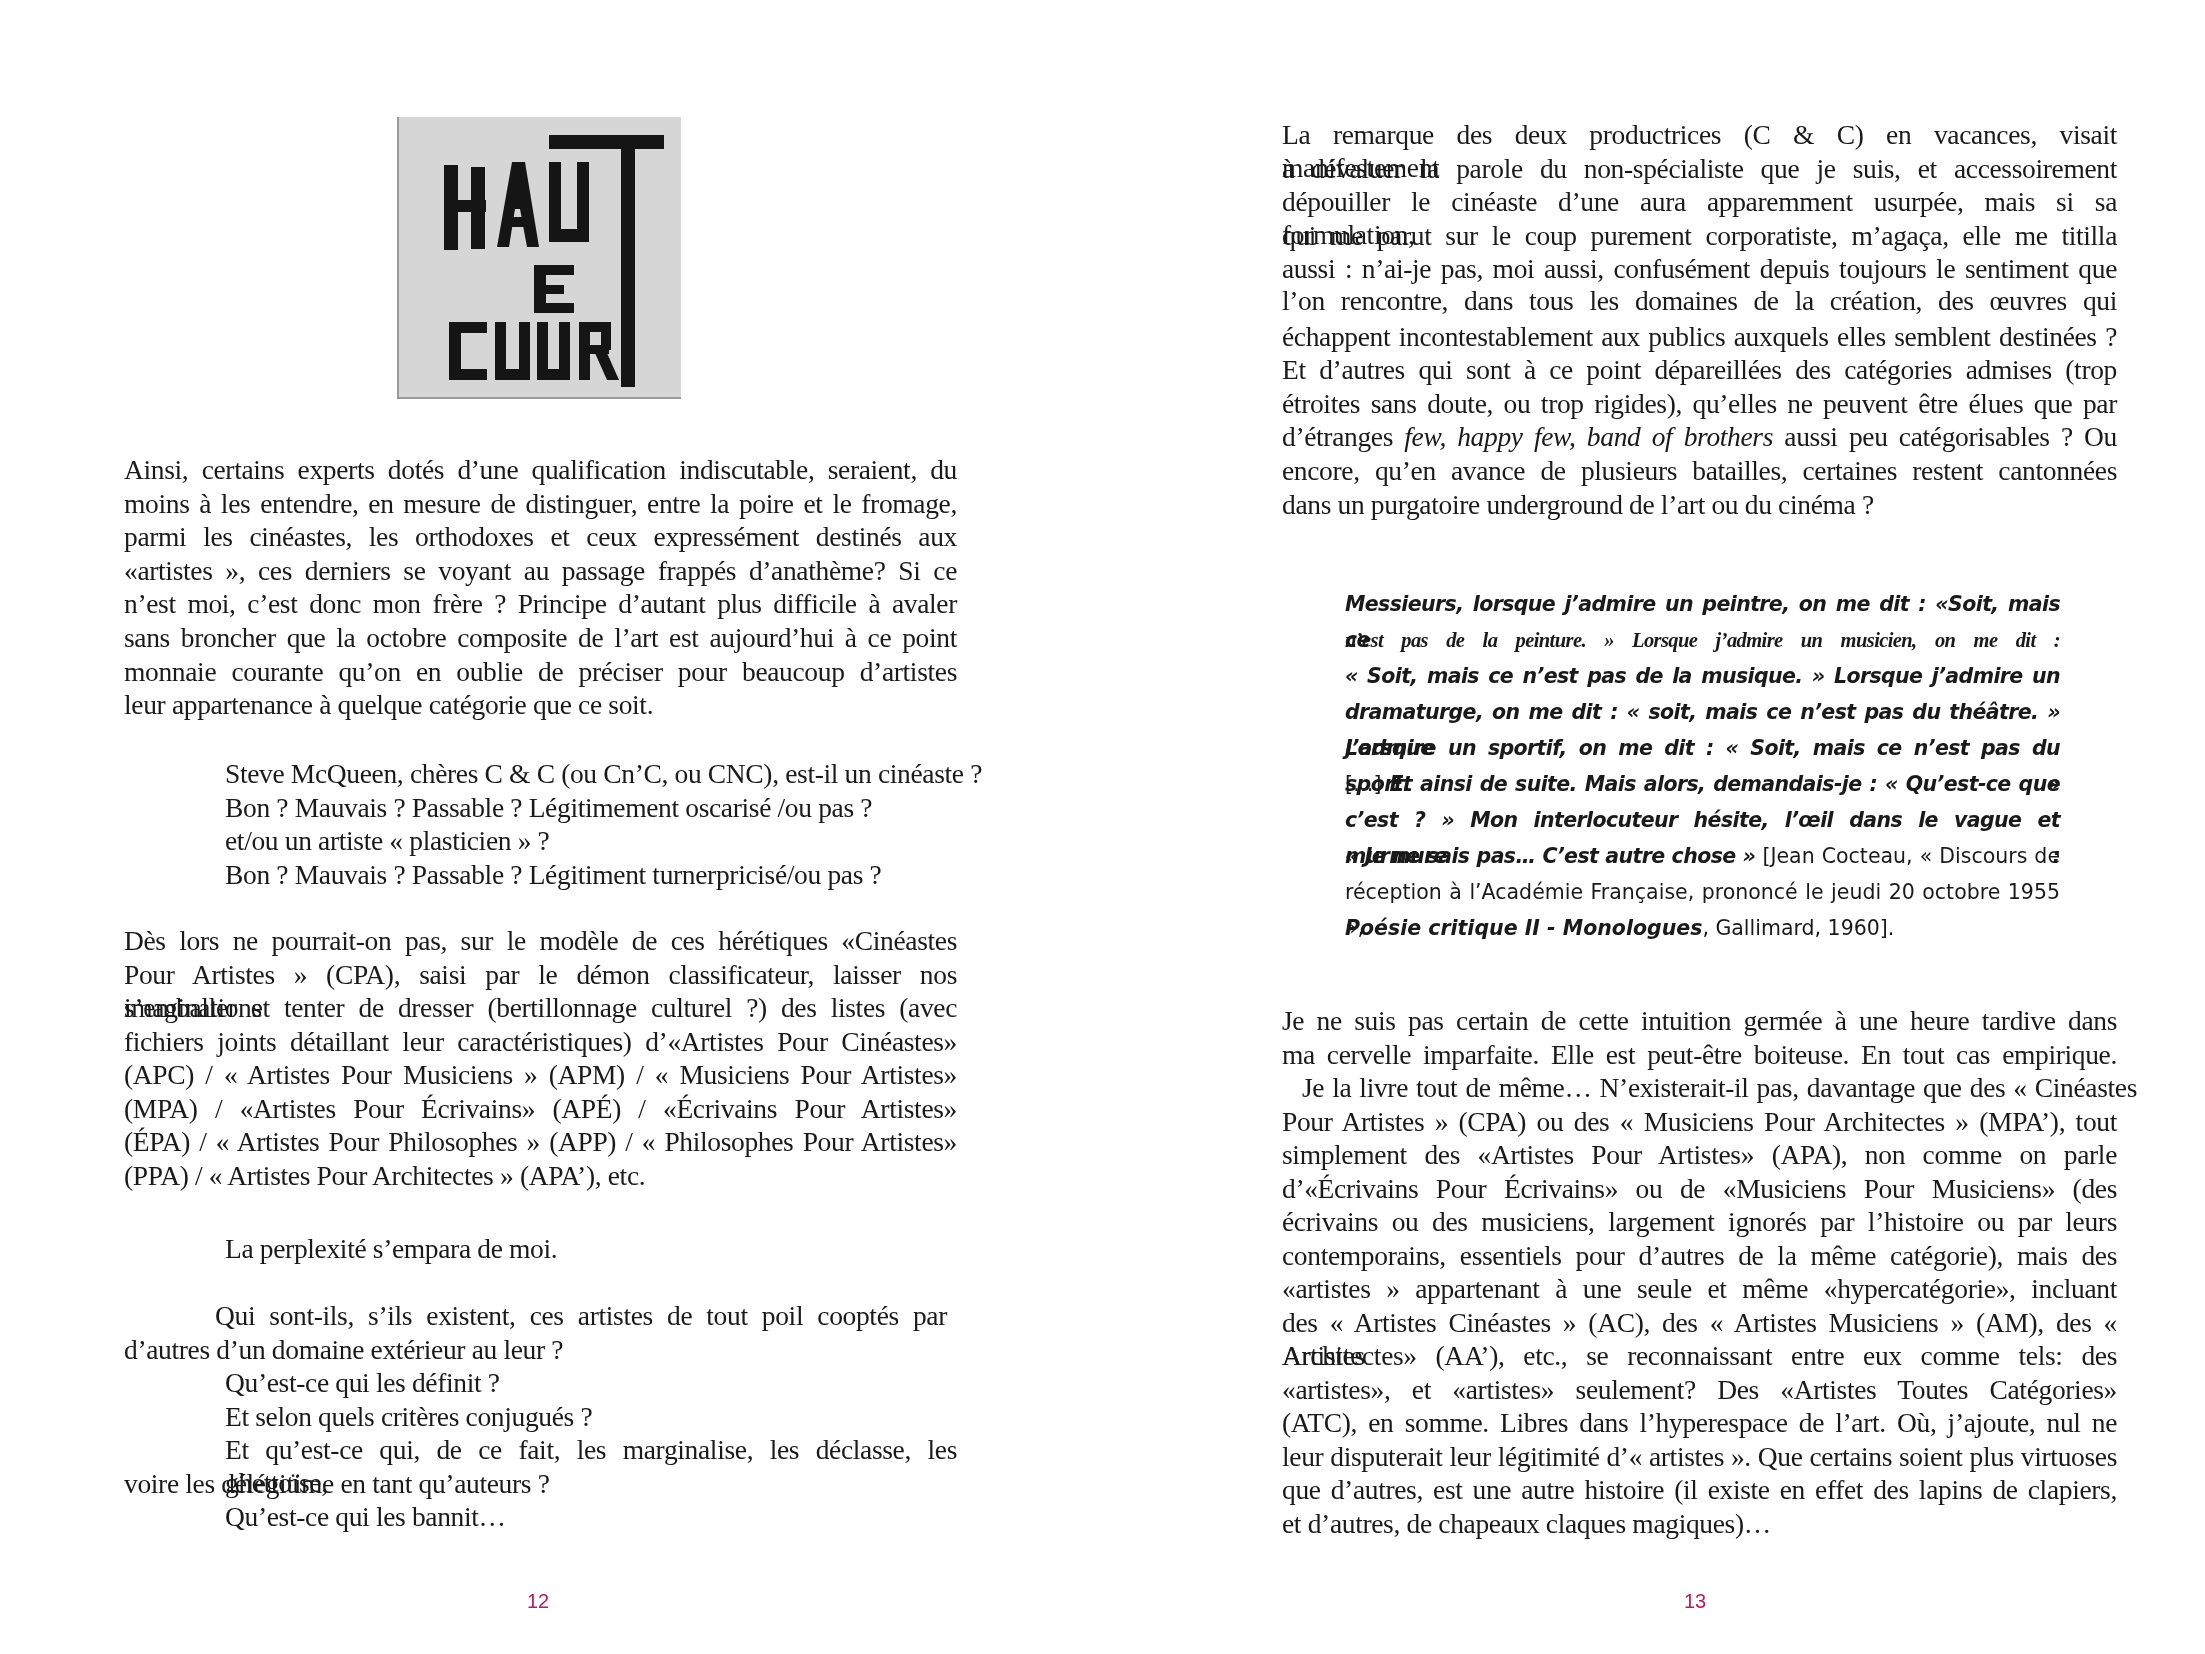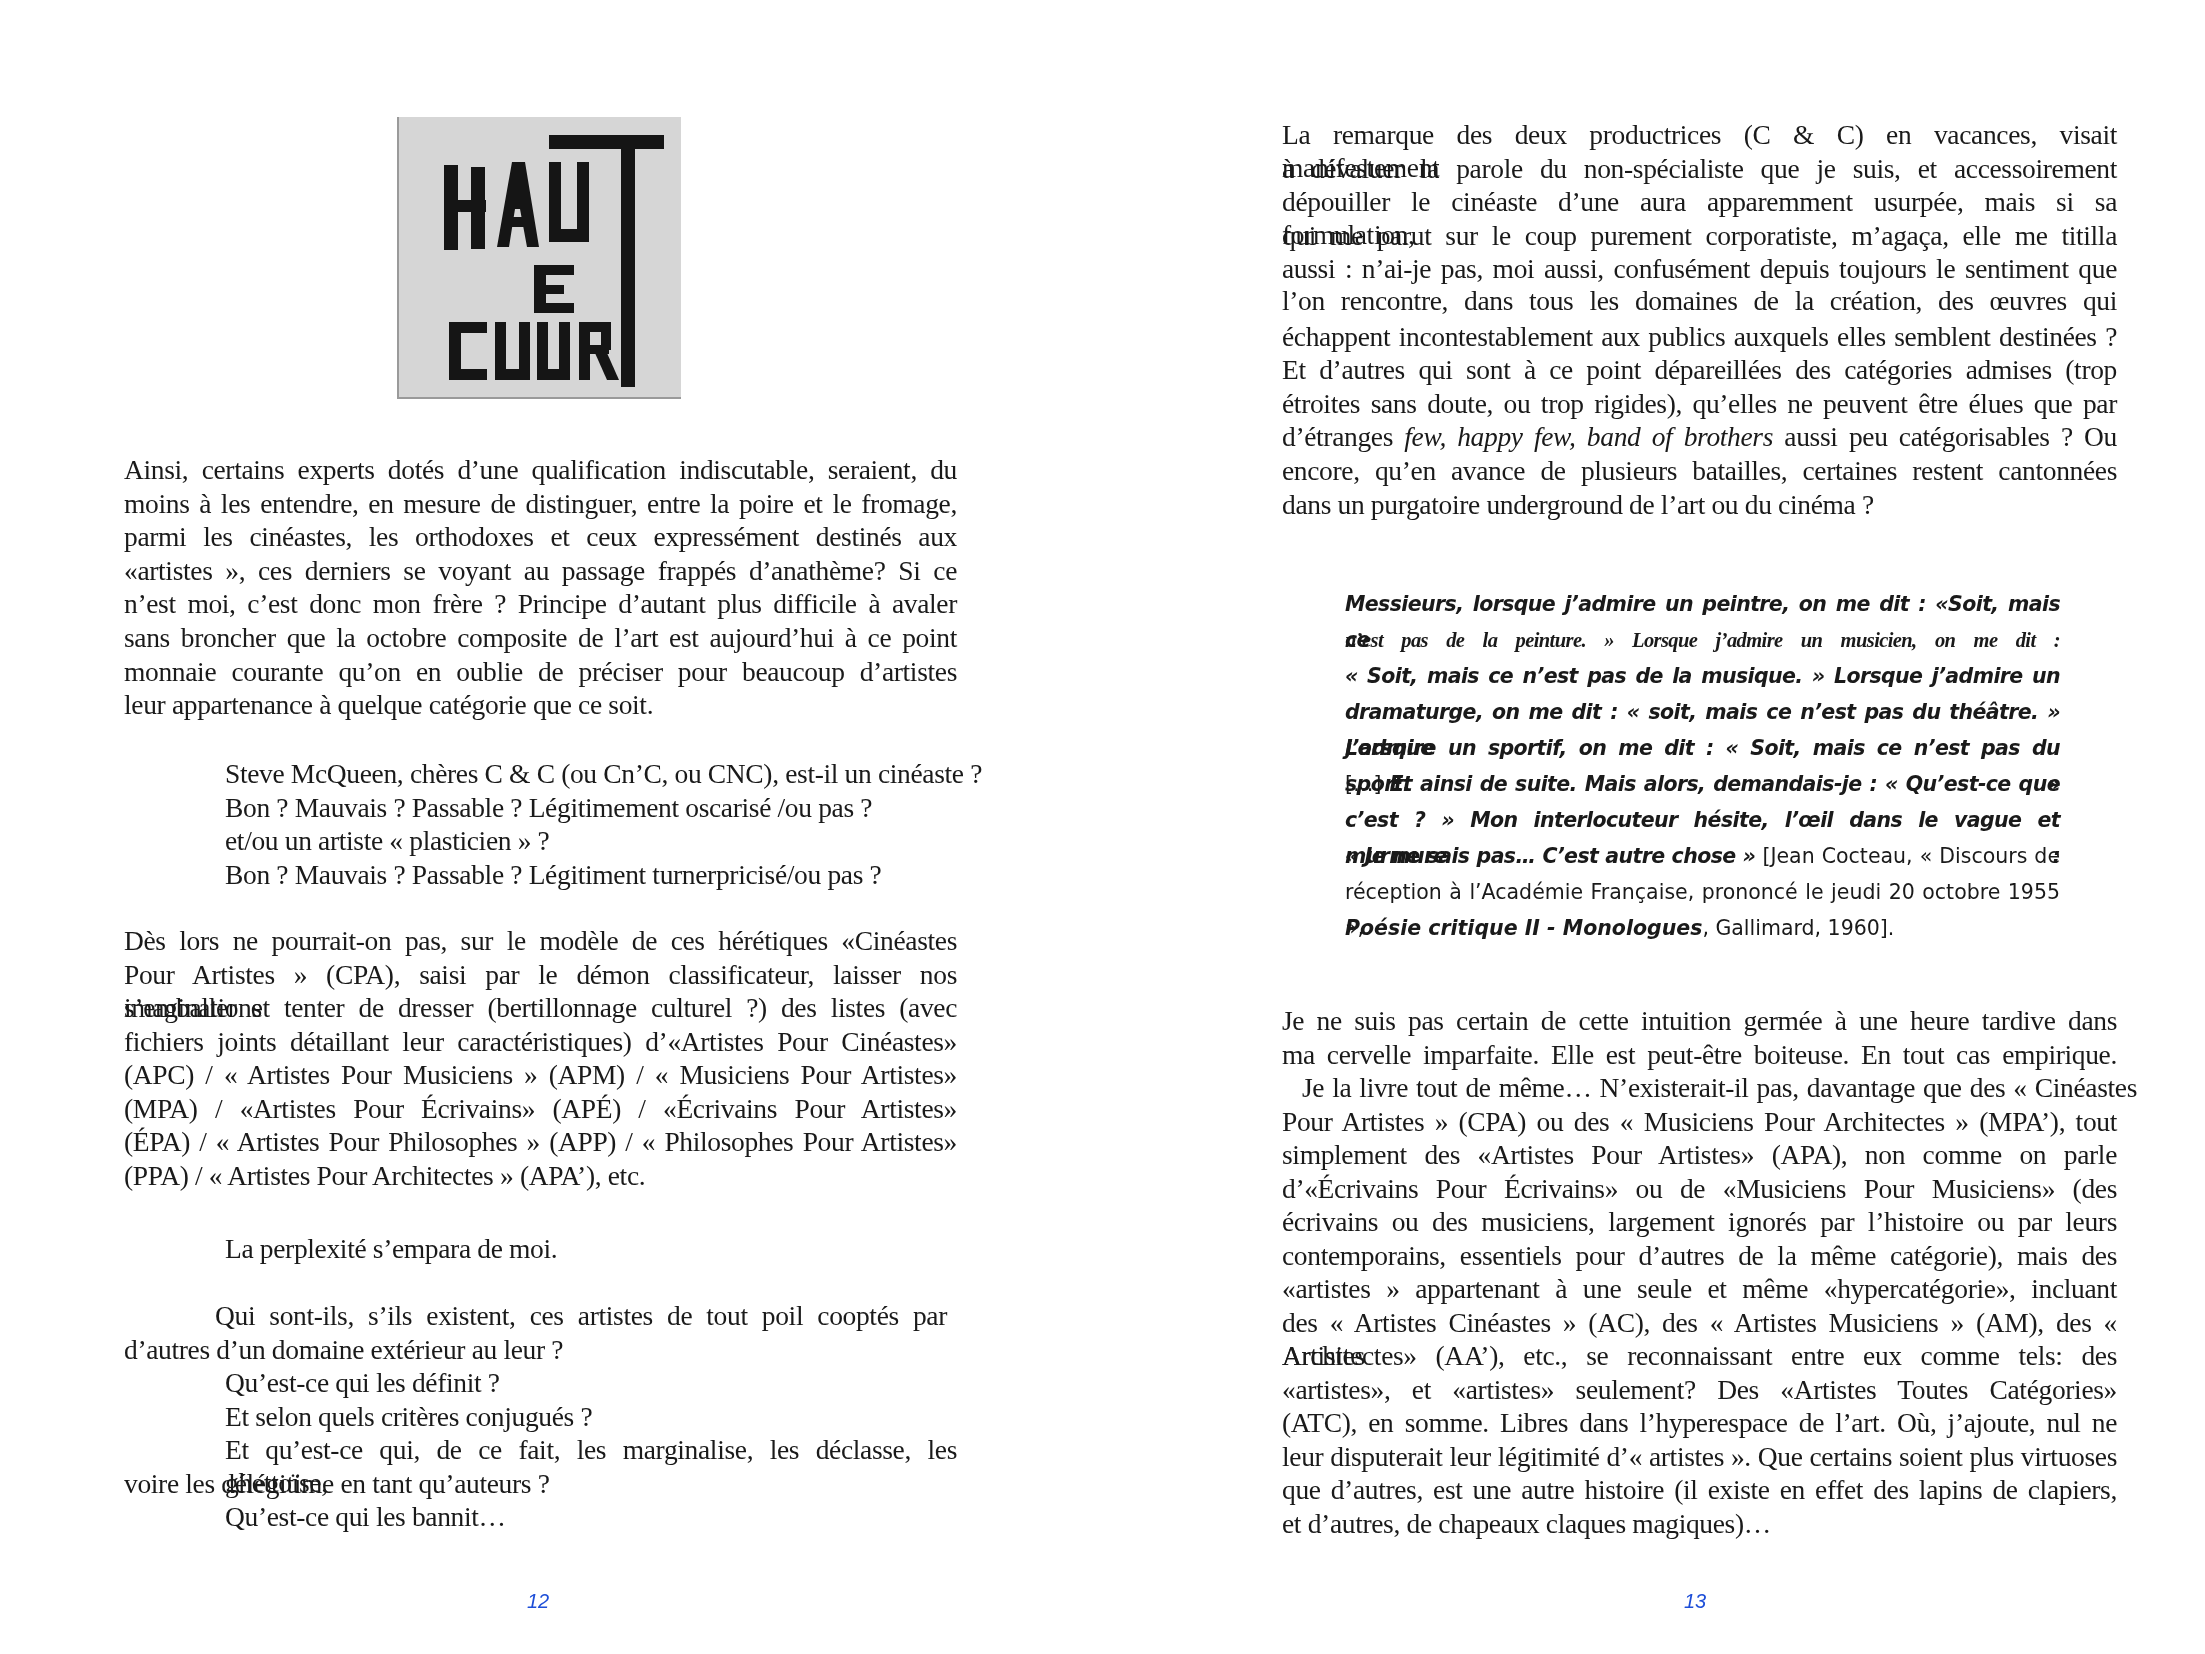--- a/index.html
+++ b/index.html
@@ -9,21 +9,21 @@
   #page-right { left:1102px; width:1103px; }
   .line { position:absolute; white-space:nowrap; font-size:27.5px; line-height:33px; letter-spacing:-0.35px; }
   .justify { text-align:justify; text-align-last:justify; white-space:normal; }
   .logo { position:absolute; left:397px; top:117px; width:282px; height:280px; background:#d6d6d6; border-left:2px solid #9a9a9a; border-bottom:2px solid #9a9a9a; }
   .logo svg { width:100%; height:100%; display:block; }
   .quote { position:absolute; font-family:"DejaVu Sans","Liberation Sans",sans-serif; font-size:20.5px; line-height:36px; color:#1a1a1a; }
   .quote .q-line { position:absolute; left:0; white-space:nowrap; width:715px; }
   .q-bi { font-weight:bold; font-style:italic; letter-spacing:-0.6px; }
   .q-n { font-weight:normal; font-style:normal; }
   .q-i { font-style:italic; font-weight:bold; }
-  .pagenum { position:absolute; top:1590px; font-family:"Liberation Sans","DejaVu Sans",sans-serif; font-size:20px; color:#1d4ed8;font-style:italic; }
+  .pagenum { position:absolute; top:1590px; font-family:"Liberation Sans","DejaVu Sans",sans-serif; font-size:20px; color:#be185d; }
   .it { font-style:italic; }
 </style>
 </head>
 <body>
 
 <div class="page" id="page-left">
   <div class="logo">
     <svg viewBox="0 0 282 280">
       <g fill="#151515">
 

